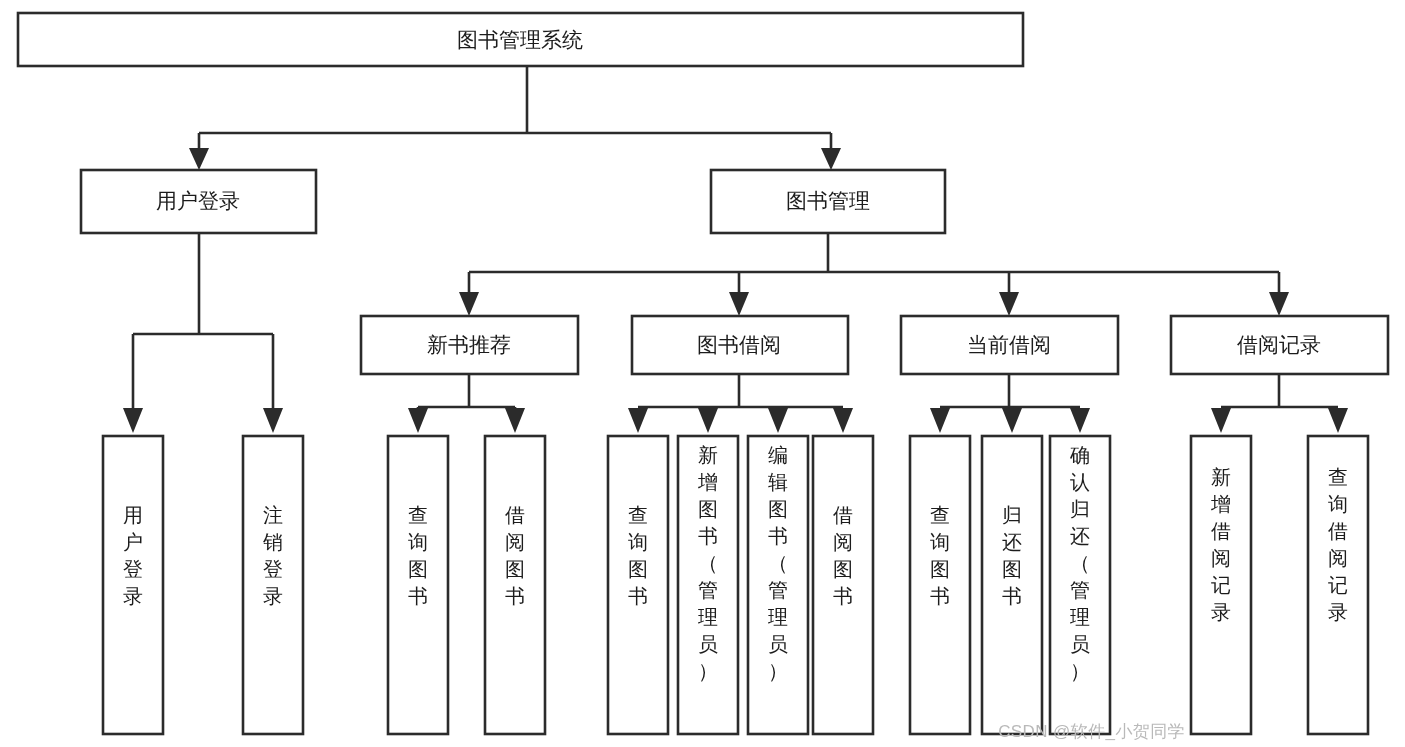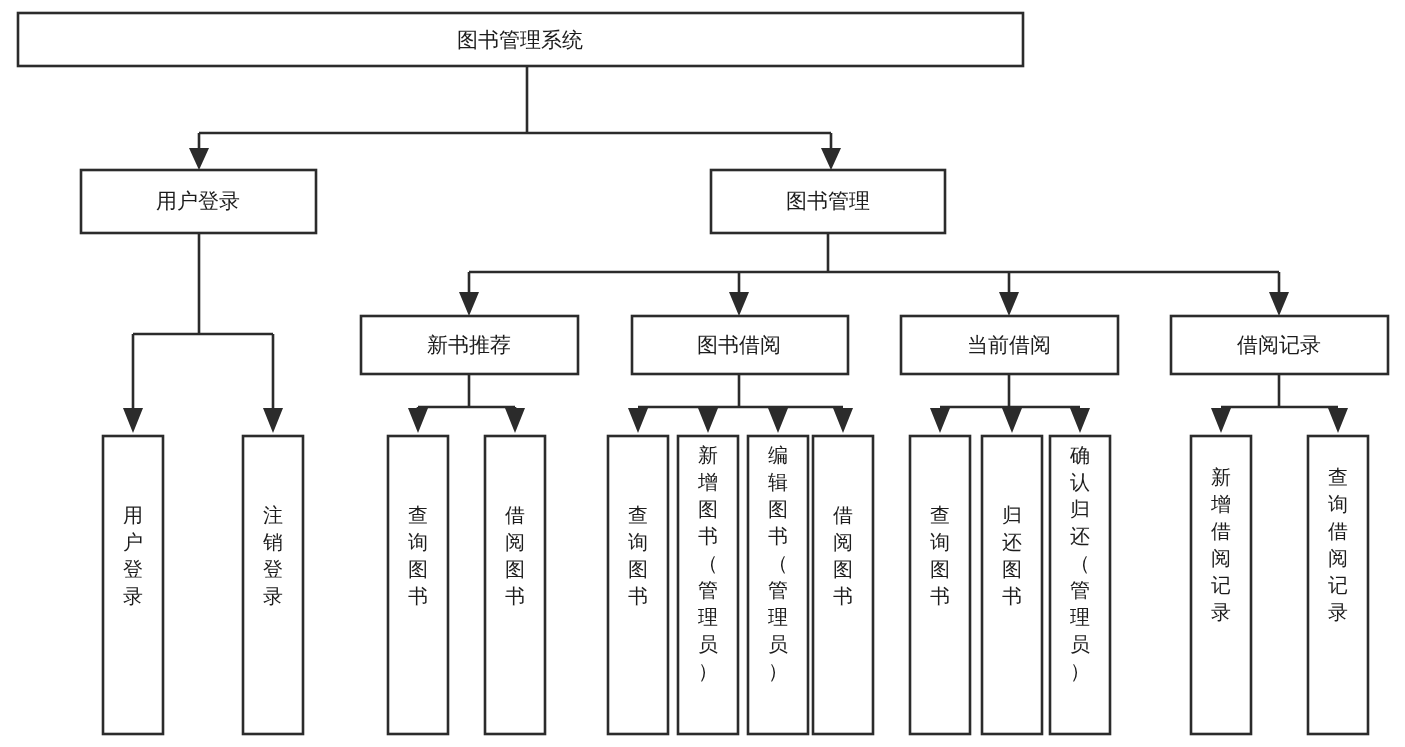--- a/index.html
+++ b/index.html
@@ -234,14 +234,15 @@
       <text class="node-label-v" x="1221" y="484"><tspan x="1221" dy="0">新</tspan><tspan x="1221" dy="27">增</tspan><tspan x="1221" dy="27">借</tspan><tspan x="1221" dy="27">阅</tspan><tspan x="1221" dy="27">记</tspan><tspan x="1221" dy="27">录</tspan></text>
     </g>
 
     <g>
       <rect class="node-box" x="1308" y="436" width="60" height="298"></rect>
       <text class="node-label-v" x="1338" y="484"><tspan x="1338" dy="0">查</tspan><tspan x="1338" dy="27">询</tspan><tspan x="1338" dy="27">借</tspan><tspan x="1338" dy="27">阅</tspan><tspan x="1338" dy="27">记</tspan><tspan x="1338" dy="27">录</tspan></text>
     </g>
 
   </svg>
 
+  <div class="watermark-text">CSDN @软件_小贺同学</div>
 
 </div>
 
 </body></html>

